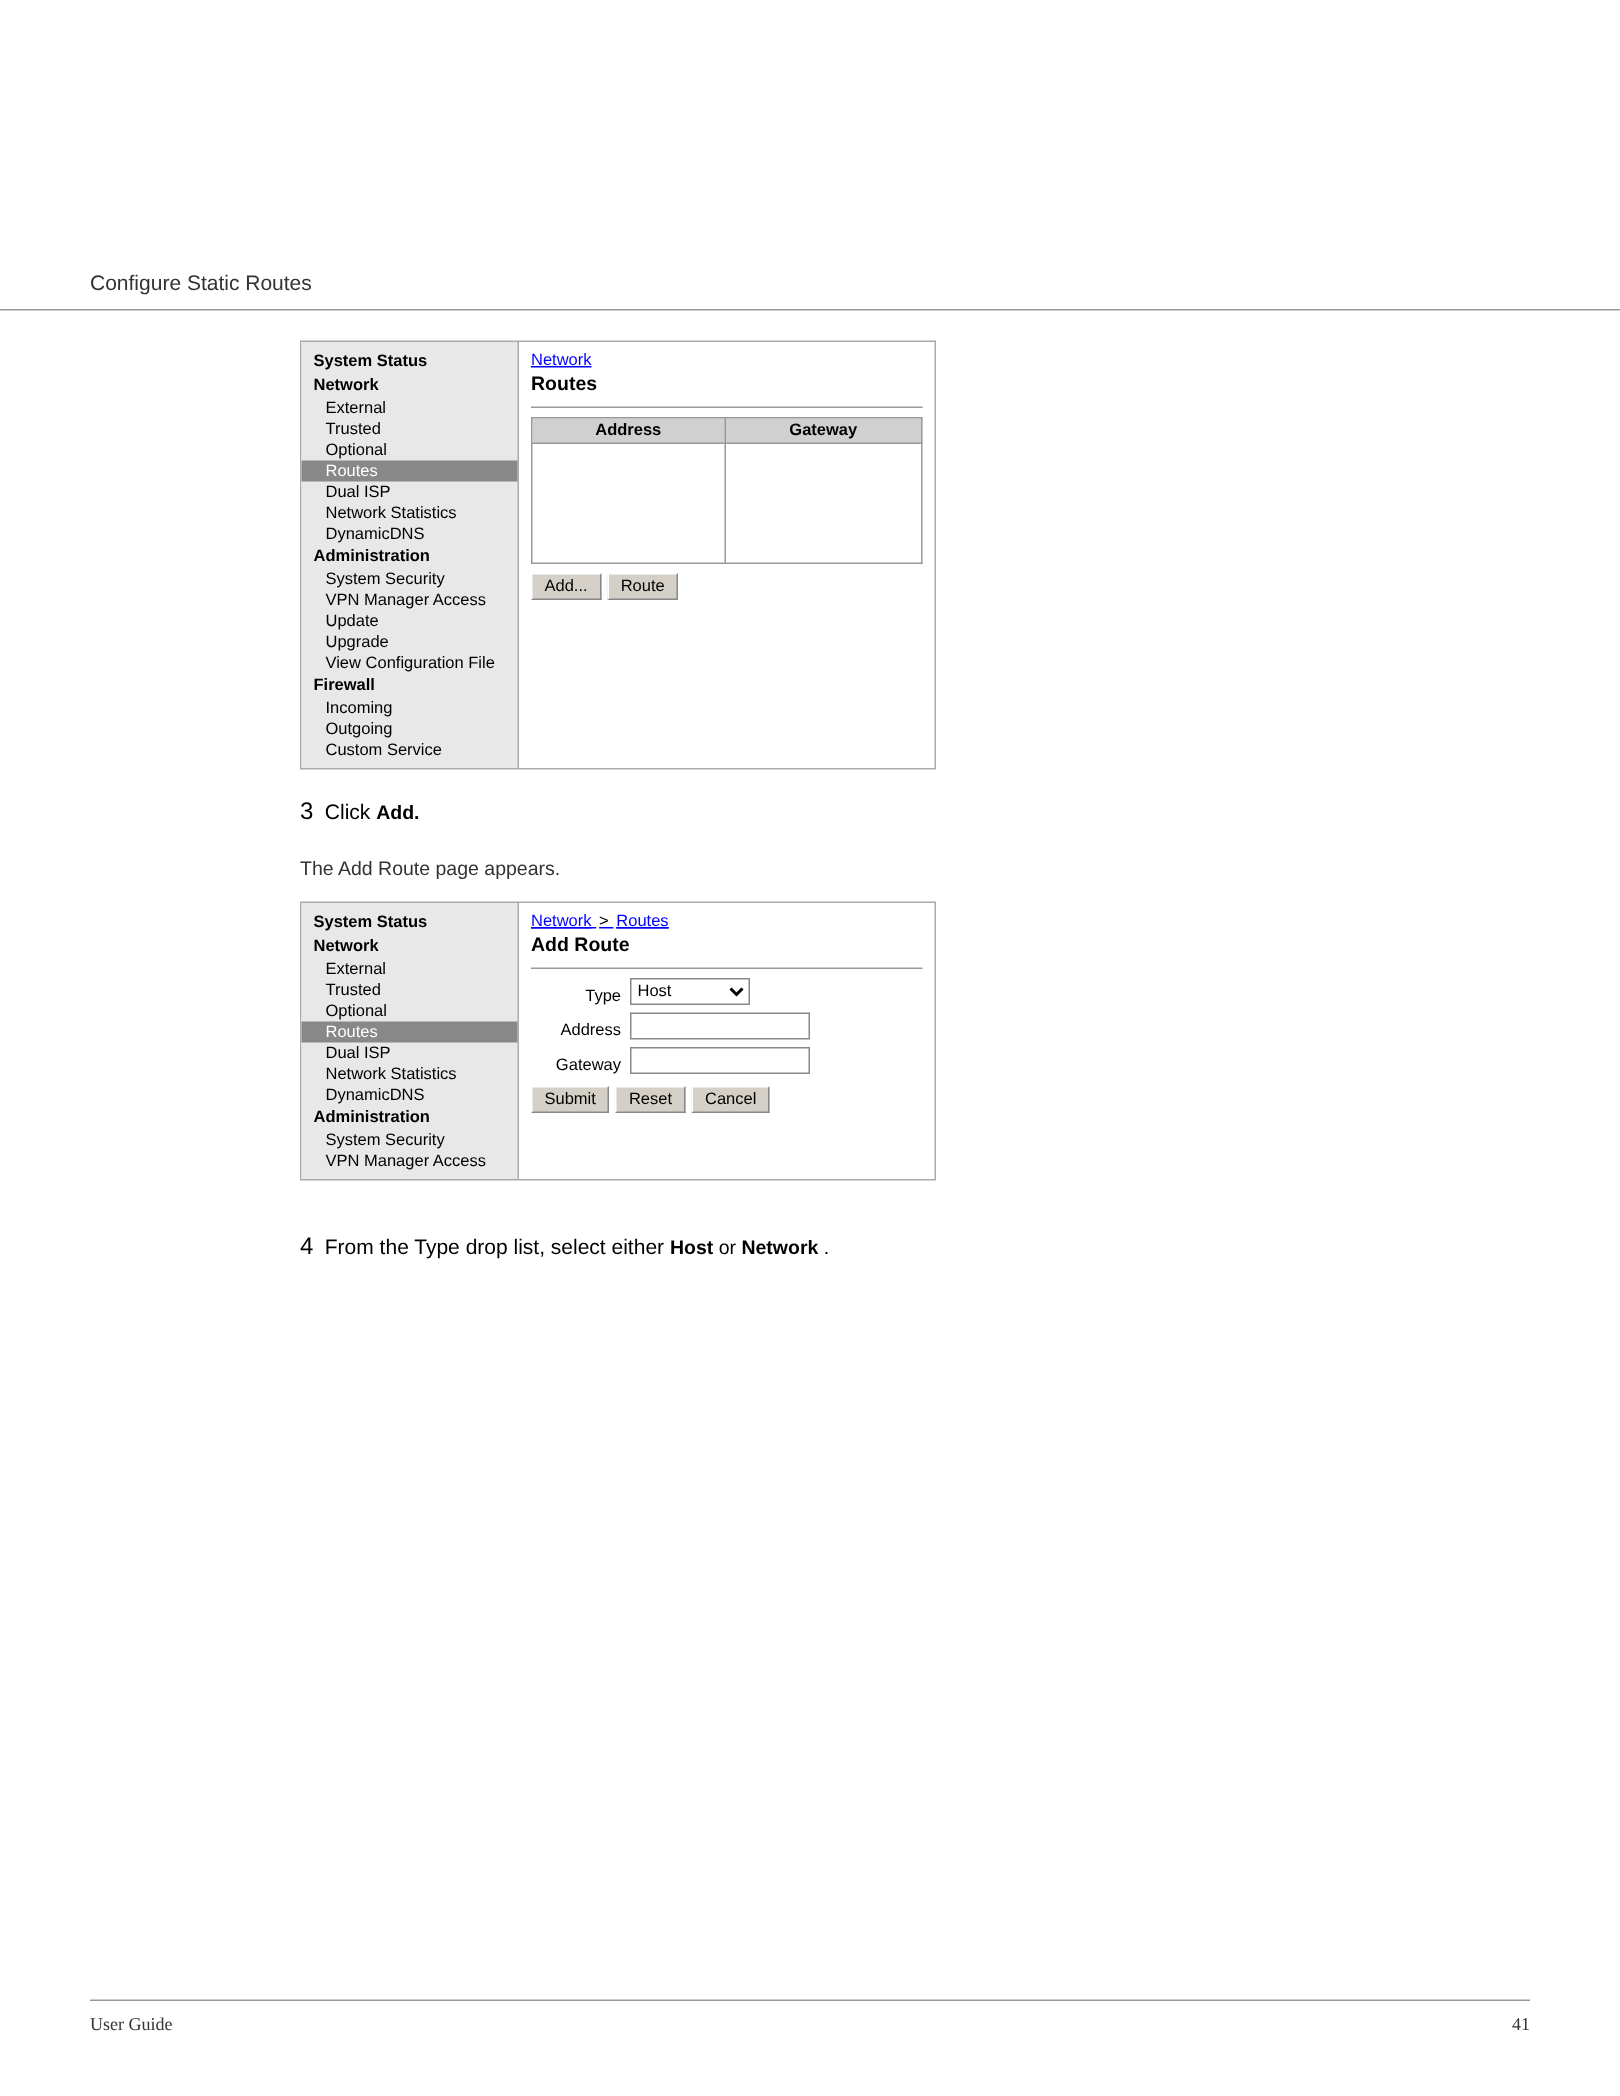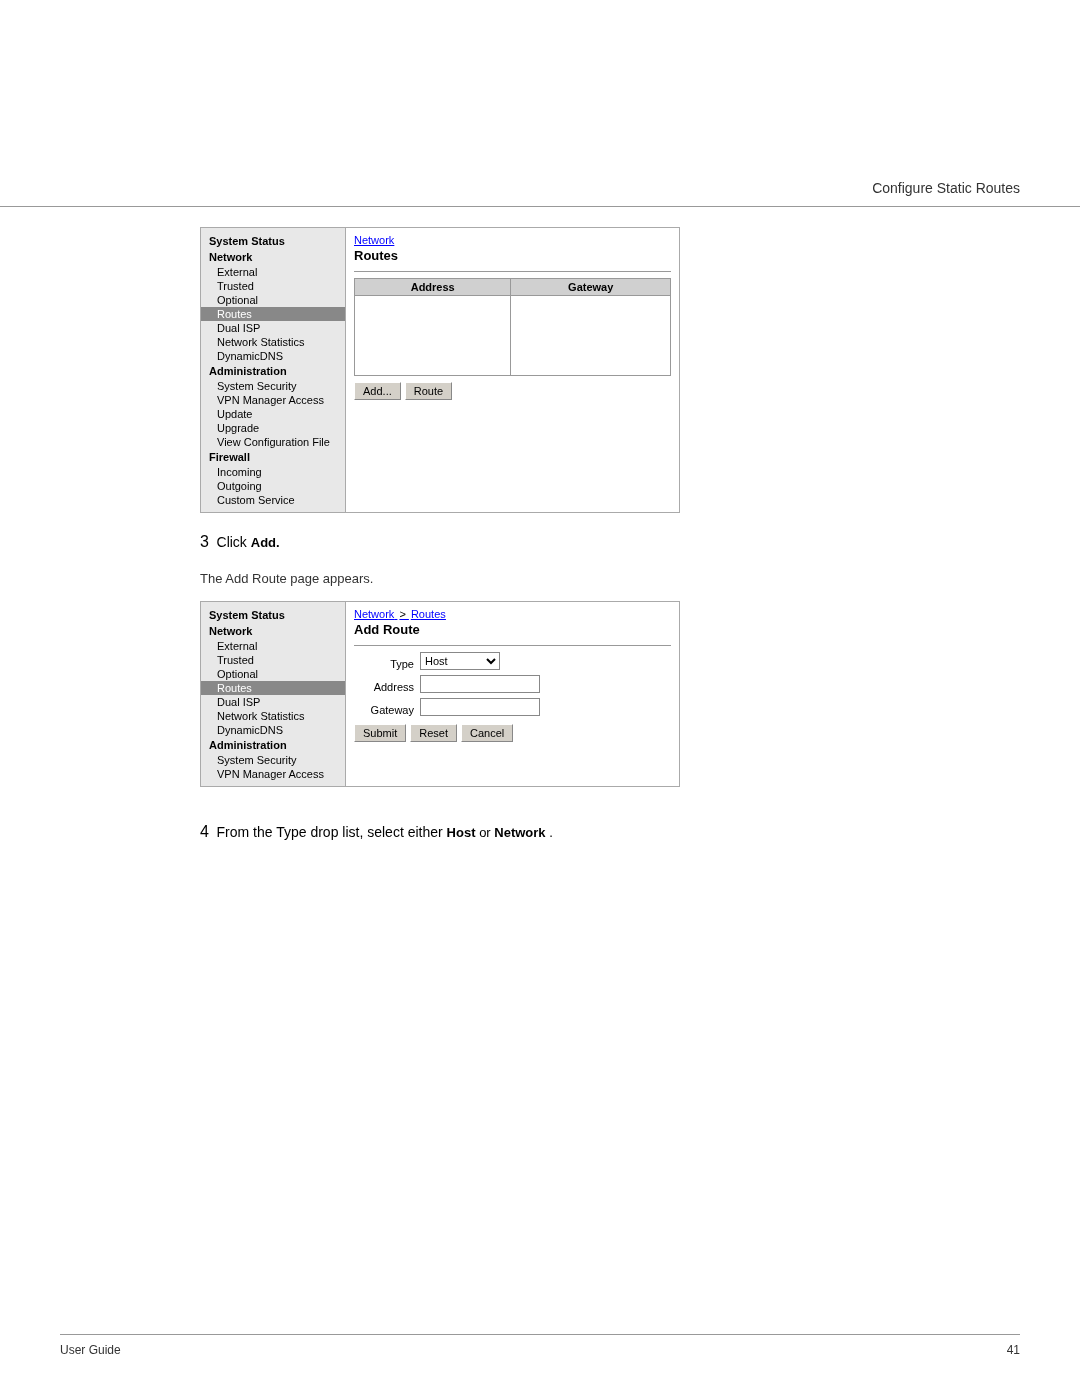--- a/index.html
+++ b/index.html
@@ -16,21 +16,20 @@
     .page-container {
       width: 1080px;
       min-height: 1397px;
       padding: 0;
       position: relative;
     }
 
     
     .page-header {
       display: flex;
-      justify-content: flex-end;
       padding: 180px 60px 10px 60px;
       border-bottom: 1px solid #999;
     }
 
     .page-title {
       font-size: 14px;
       color: #333;
     }
 
     
@@ -41,21 +40,21 @@
     .intro-text {
       font-size: 13px;
       margin-bottom: 15px;
       color: #333;
     }
 
     
     .ui-screenshot {
       border: 1px solid #aaa;
       display: flex;
-      width: 480px;
+      width: 424px;
       margin-bottom: 20px;
       background: #fff;
       font-size: 11px;
     }
 
     
     .sidebar {
       width: 145px;
       background: #e8e8e8;
       border-right: 1px solid #aaa;
@@ -206,20 +205,21 @@
       position: absolute;
       bottom: 40px;
       left: 60px;
       right: 60px;
       border-top: 1px solid #999;
       display: flex;
       justify-content: space-between;
       padding-top: 8px;
       font-size: 12px;
       color: #333;
+      font-family: Liberation Serif, serif;
     }
 
     .breadcrumb-link {
       color: #00f;
       text-decoration: underline;
     }
 
     .breadcrumb-sep {
       margin: 0 2px;
       color: #000;

